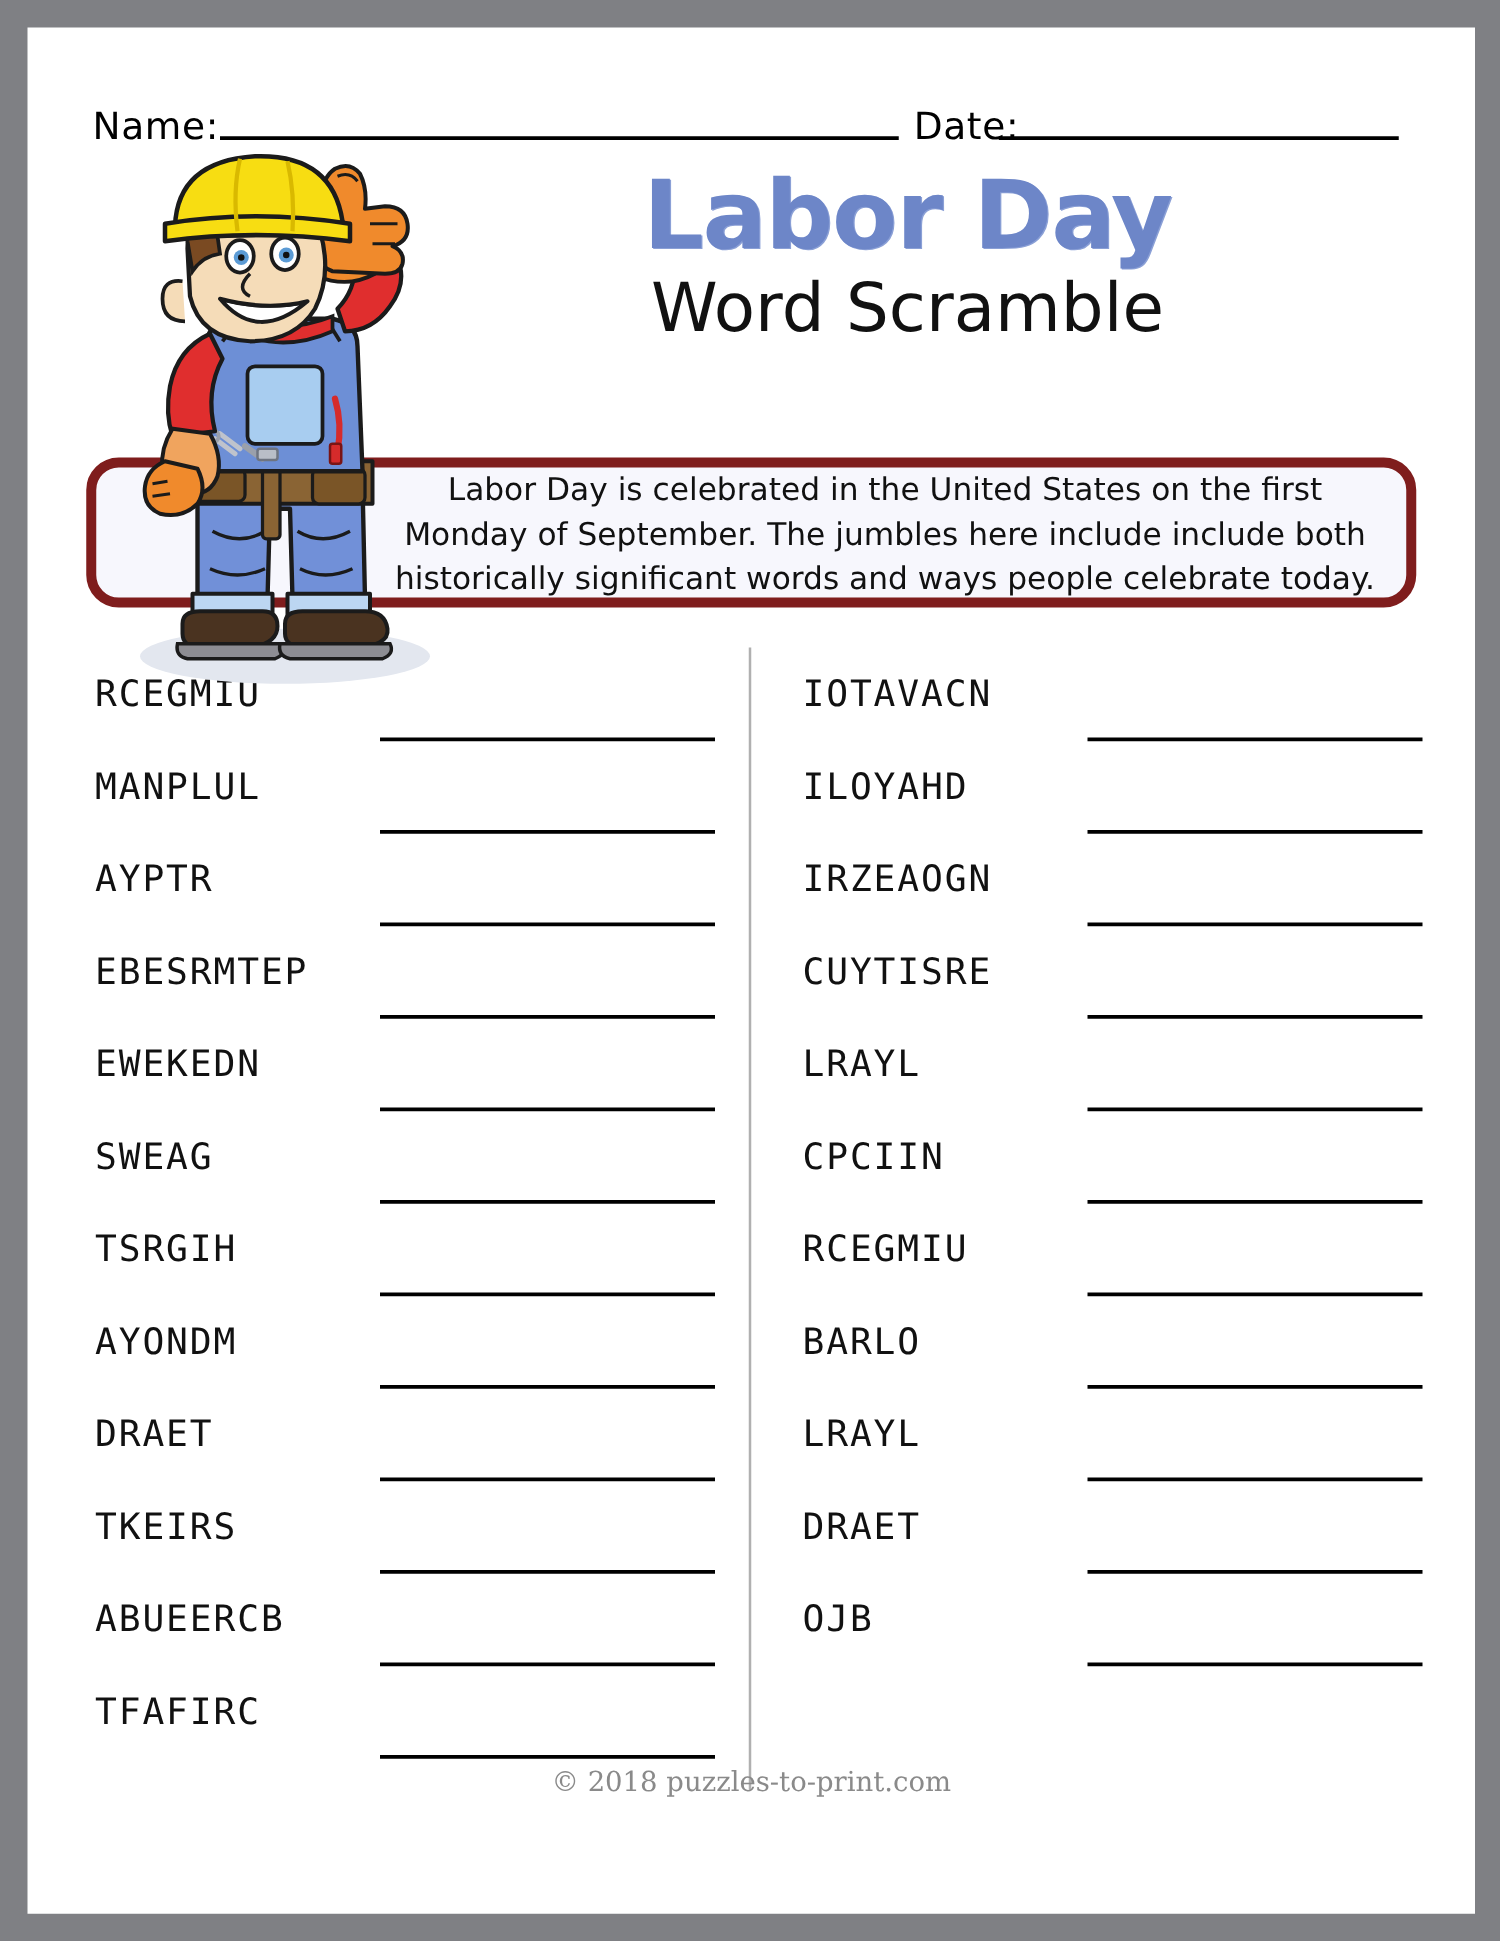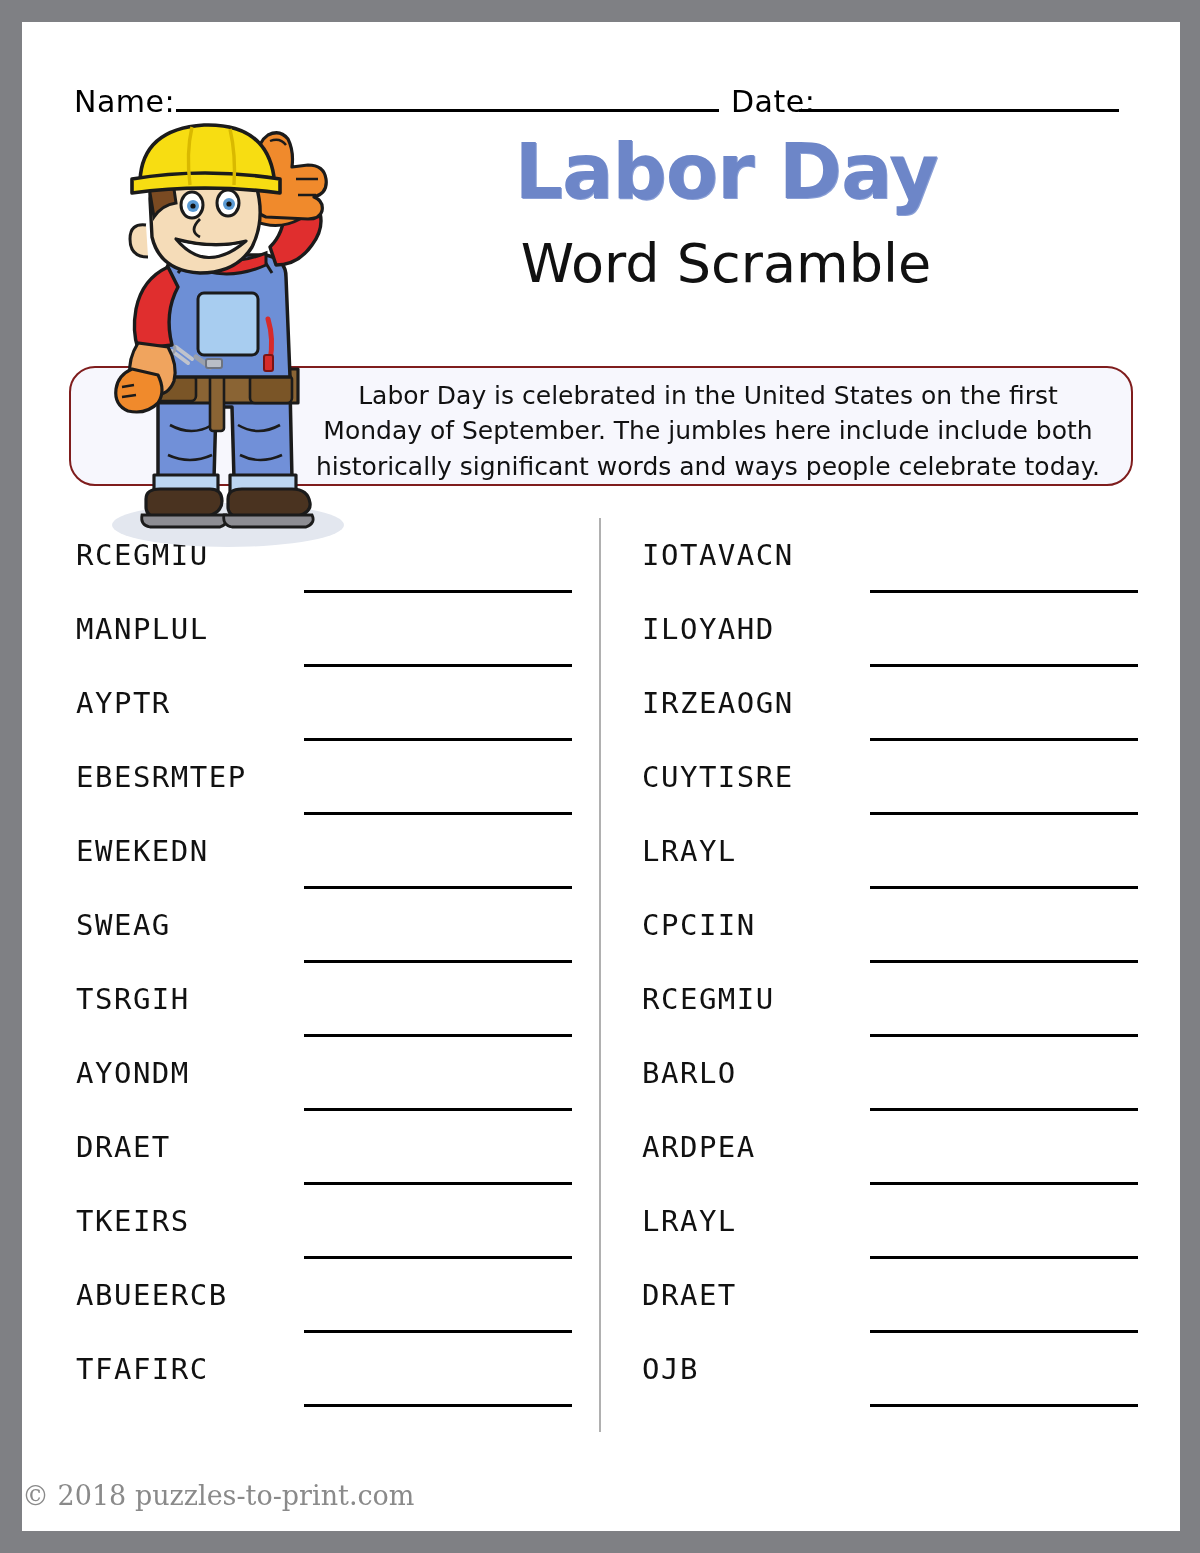--- a/index.html
+++ b/index.html
@@ -75,35 +75,35 @@
     letter-spacing: -1px;
     line-height: 1.0;
     text-shadow: 1px 1px 0 #8ba0d6;
   }
   .title-sub {
     font-family: "DejaVu Sans", sans-serif;
     font-size: 54px;
     color: #111;
     letter-spacing: 0px;
     line-height: 1.15;
-    margin-top: 23px;
+    margin-top: 6px;
   }
 
   
   .instructions {
     position: absolute;
     left: 47px;
     top: 344px;
     width: 1064px;
     height: 120px;
-    border: 2px solid #7f1d1d;
+    border: 8px solid #7f1d1d;
     border-radius: 26px;
     background: #f7f7fd;
     display: flex;
-    align-items: flex-end;
+    align-items: flex-start;
     justify-content: center;
   }
   .instructions-text {
     width: 800px;
     margin-left: 214px;
     text-align: center;
     font-family: "DejaVu Sans", sans-serif;
     font-size: 25px;
     line-height: 1.42;
     color: #111;
@@ -165,25 +165,25 @@
     top: 58px;
     width: 268px;
     height: 3px;
     background: #000;
   }
 
   
   .footer {
     position: absolute;
     left: 0;
-    top: 1458px;
+    top: 1392px;
     width: 1158px;
-    text-align: left;
+    text-align: center;
     font-family: "DejaVu Serif", serif;
-    font-size: 27px;
+    font-size: 22px;
     color: #8a8a8a;
   }
 </style>
 </head>
 <body>
 
 <div class="page-frame">
   <div class="sheet">
 
     <div class="header-row">
@@ -367,24 +367,20 @@
         </div>
         <div class="word-row">
           <span class="word-text">RCEGMIU</span>
           <span class="word-line"></span>
         </div>
         <div class="word-row">
           <span class="word-text">BARLO</span>
           <span class="word-line"></span>
         </div>
         <div class="word-row">
-          <span class="word-text">ARDPEA</span>
-          <span class="word-line"></span>
-        </div>
-        <div class="word-row">
           <span class="word-text">LRAYL</span>
           <span class="word-line"></span>
         </div>
         <div class="word-row">
           <span class="word-text">DRAET</span>
           <span class="word-line"></span>
         </div>
         <div class="word-row">
           <span class="word-text">OJB</span>
           <span class="word-line"></span>

